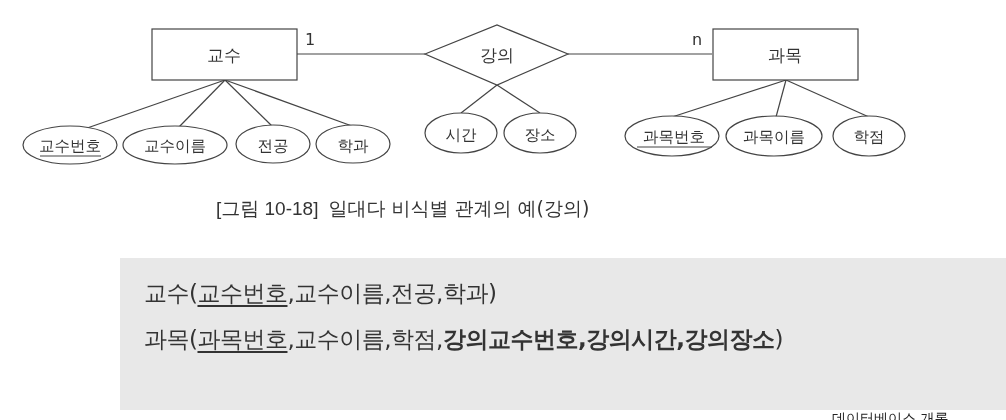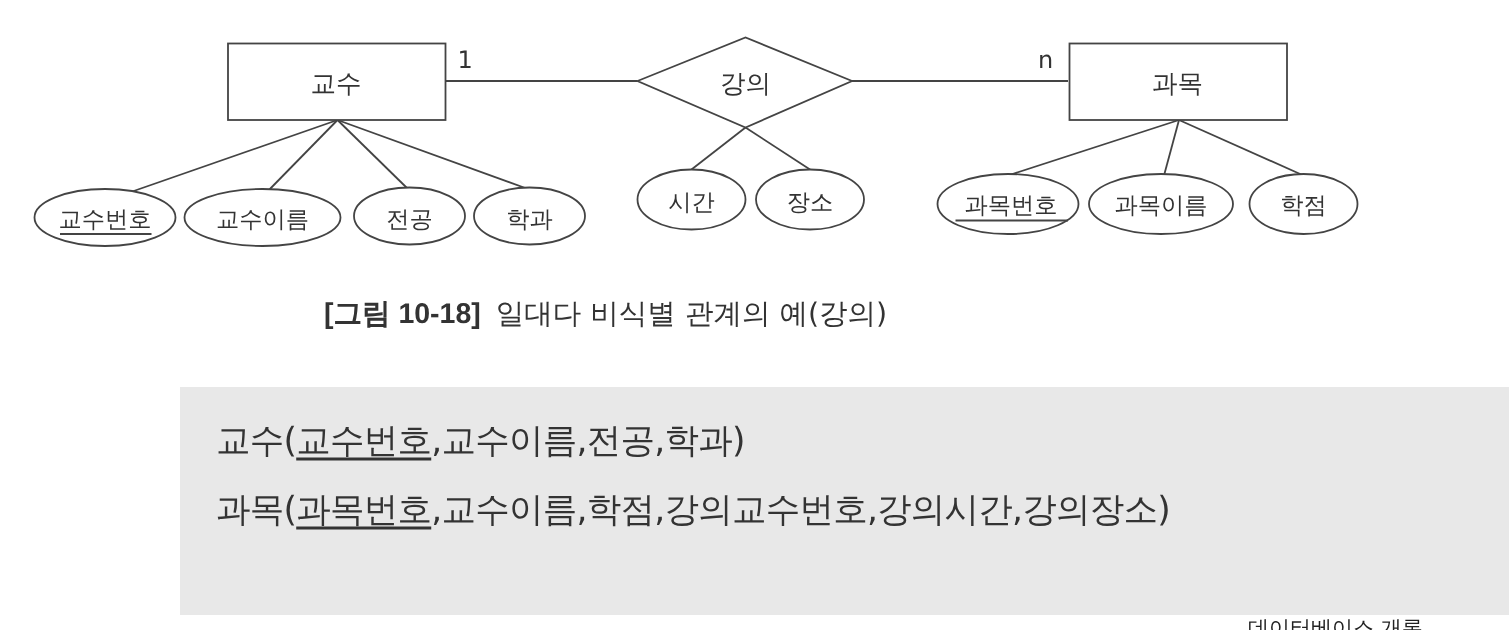--- a/index.html
+++ b/index.html
@@ -1,27 +1,27 @@
 <!DOCTYPE html>
 <html><head>
 <meta charset="utf-8">
 <style>
   html, body { margin:0; padding:0; background:#ffffff; }
   body { width:1006px; height:420px; position:relative; overflow:hidden;
          font-family:"DejaVu Sans", "Liberation Sans", sans-serif; color:#333; }
   #er { position:absolute; left:0; top:0; }
   #er text { font-family:"DejaVu Sans", "Liberation Sans", sans-serif; fill:#333; }
   .caption { position:absolute; left:216px; top:196px; font-size:19px; color:#333; white-space:nowrap; }
-  .caption .fig { font-weight:bold; font-family:"Liberation Sans", sans-serif; margin-right:10px; }
+  .caption .fig { font-weight:normal; font-family:"Liberation Sans", sans-serif; margin-right:10px; }
   .schema { position:absolute; left:120px; top:258px; width:966px; height:152px; background:#e8e8e8; }
   .schema .line { position:absolute; left:24px; font-size:23px; color:#333; white-space:nowrap; letter-spacing:-0.5px; }
   .schema .l1 { top:20px; }
   .schema .l2 { top:66px; }
   .pk { text-decoration:underline; text-underline-offset:4px; }
-  .bold { font-weight:normal; }
+  .bold { font-weight:bold; }
   .footer { position:absolute; left:832px; top:410px; font-size:14px; color:#222; white-space:nowrap; }
 </style>
 </head>
 <body>
 
 <svg id="er" width="1006" height="190" viewBox="0 0 1006 190">
   <g stroke="#444" stroke-width="1.2" fill="none">
 
     <line x1="297" y1="54" x2="425" y2="54"></line>
     <line x1="568" y1="54" x2="712" y2="54"></line>

